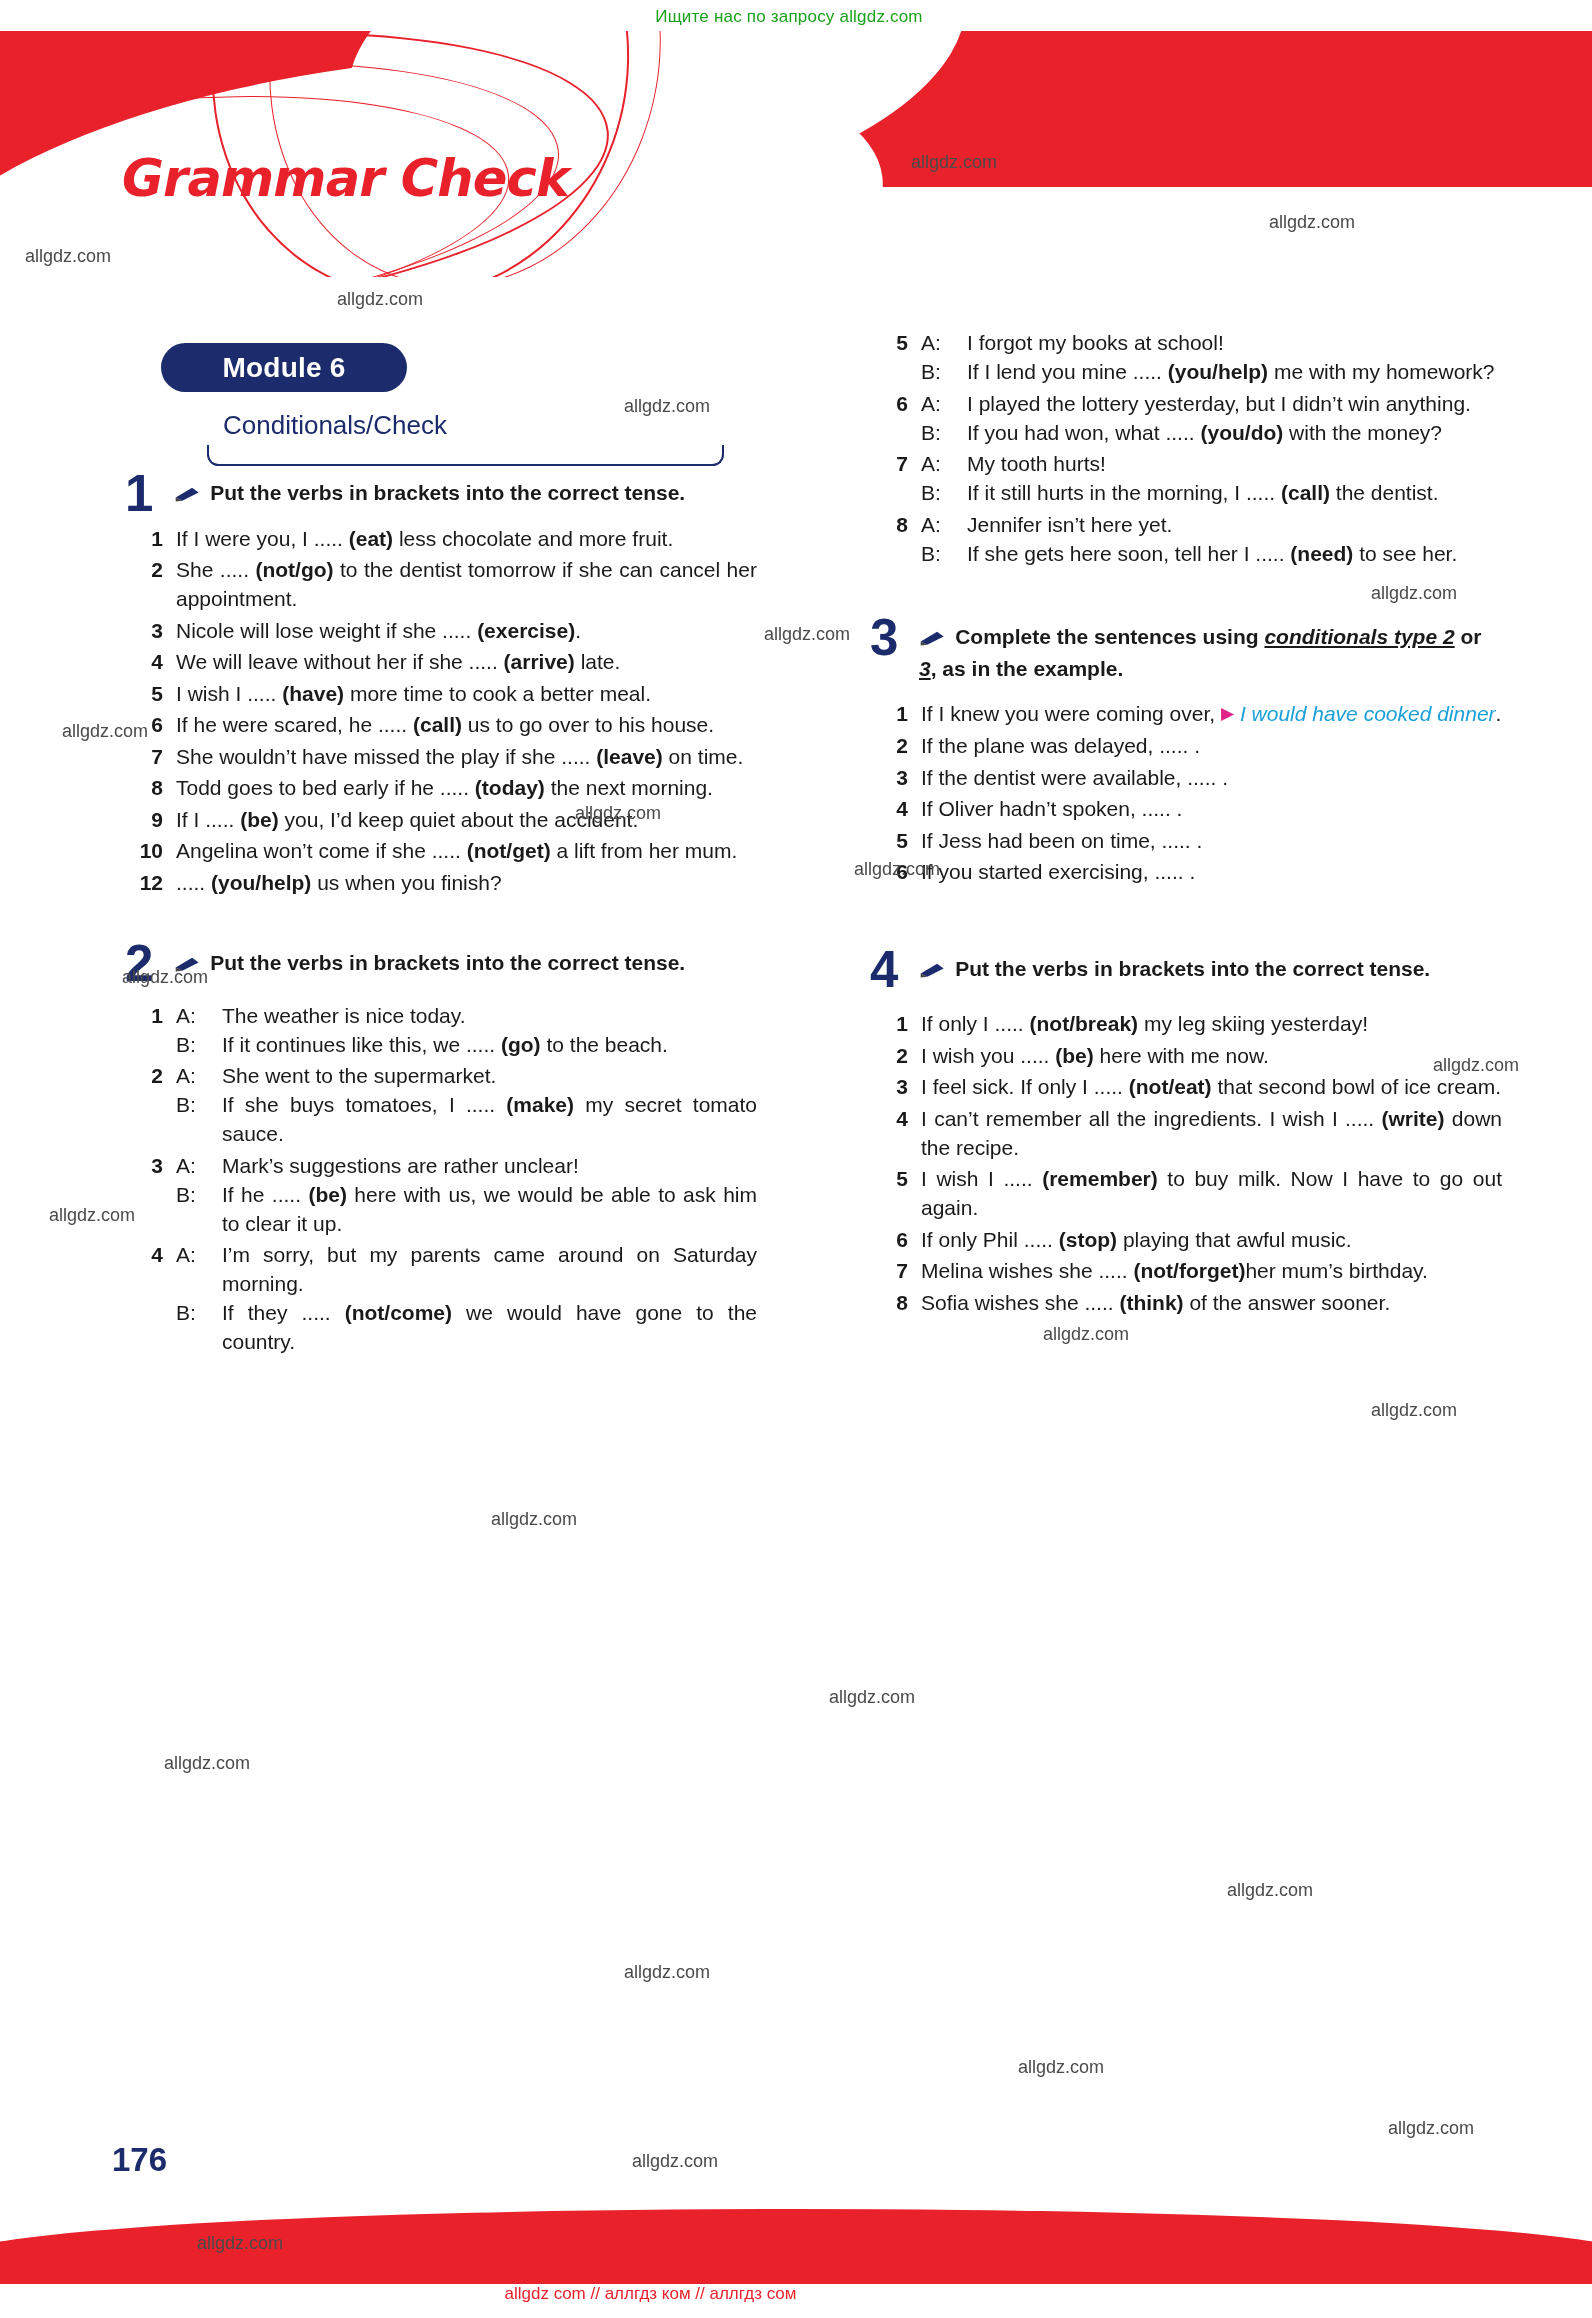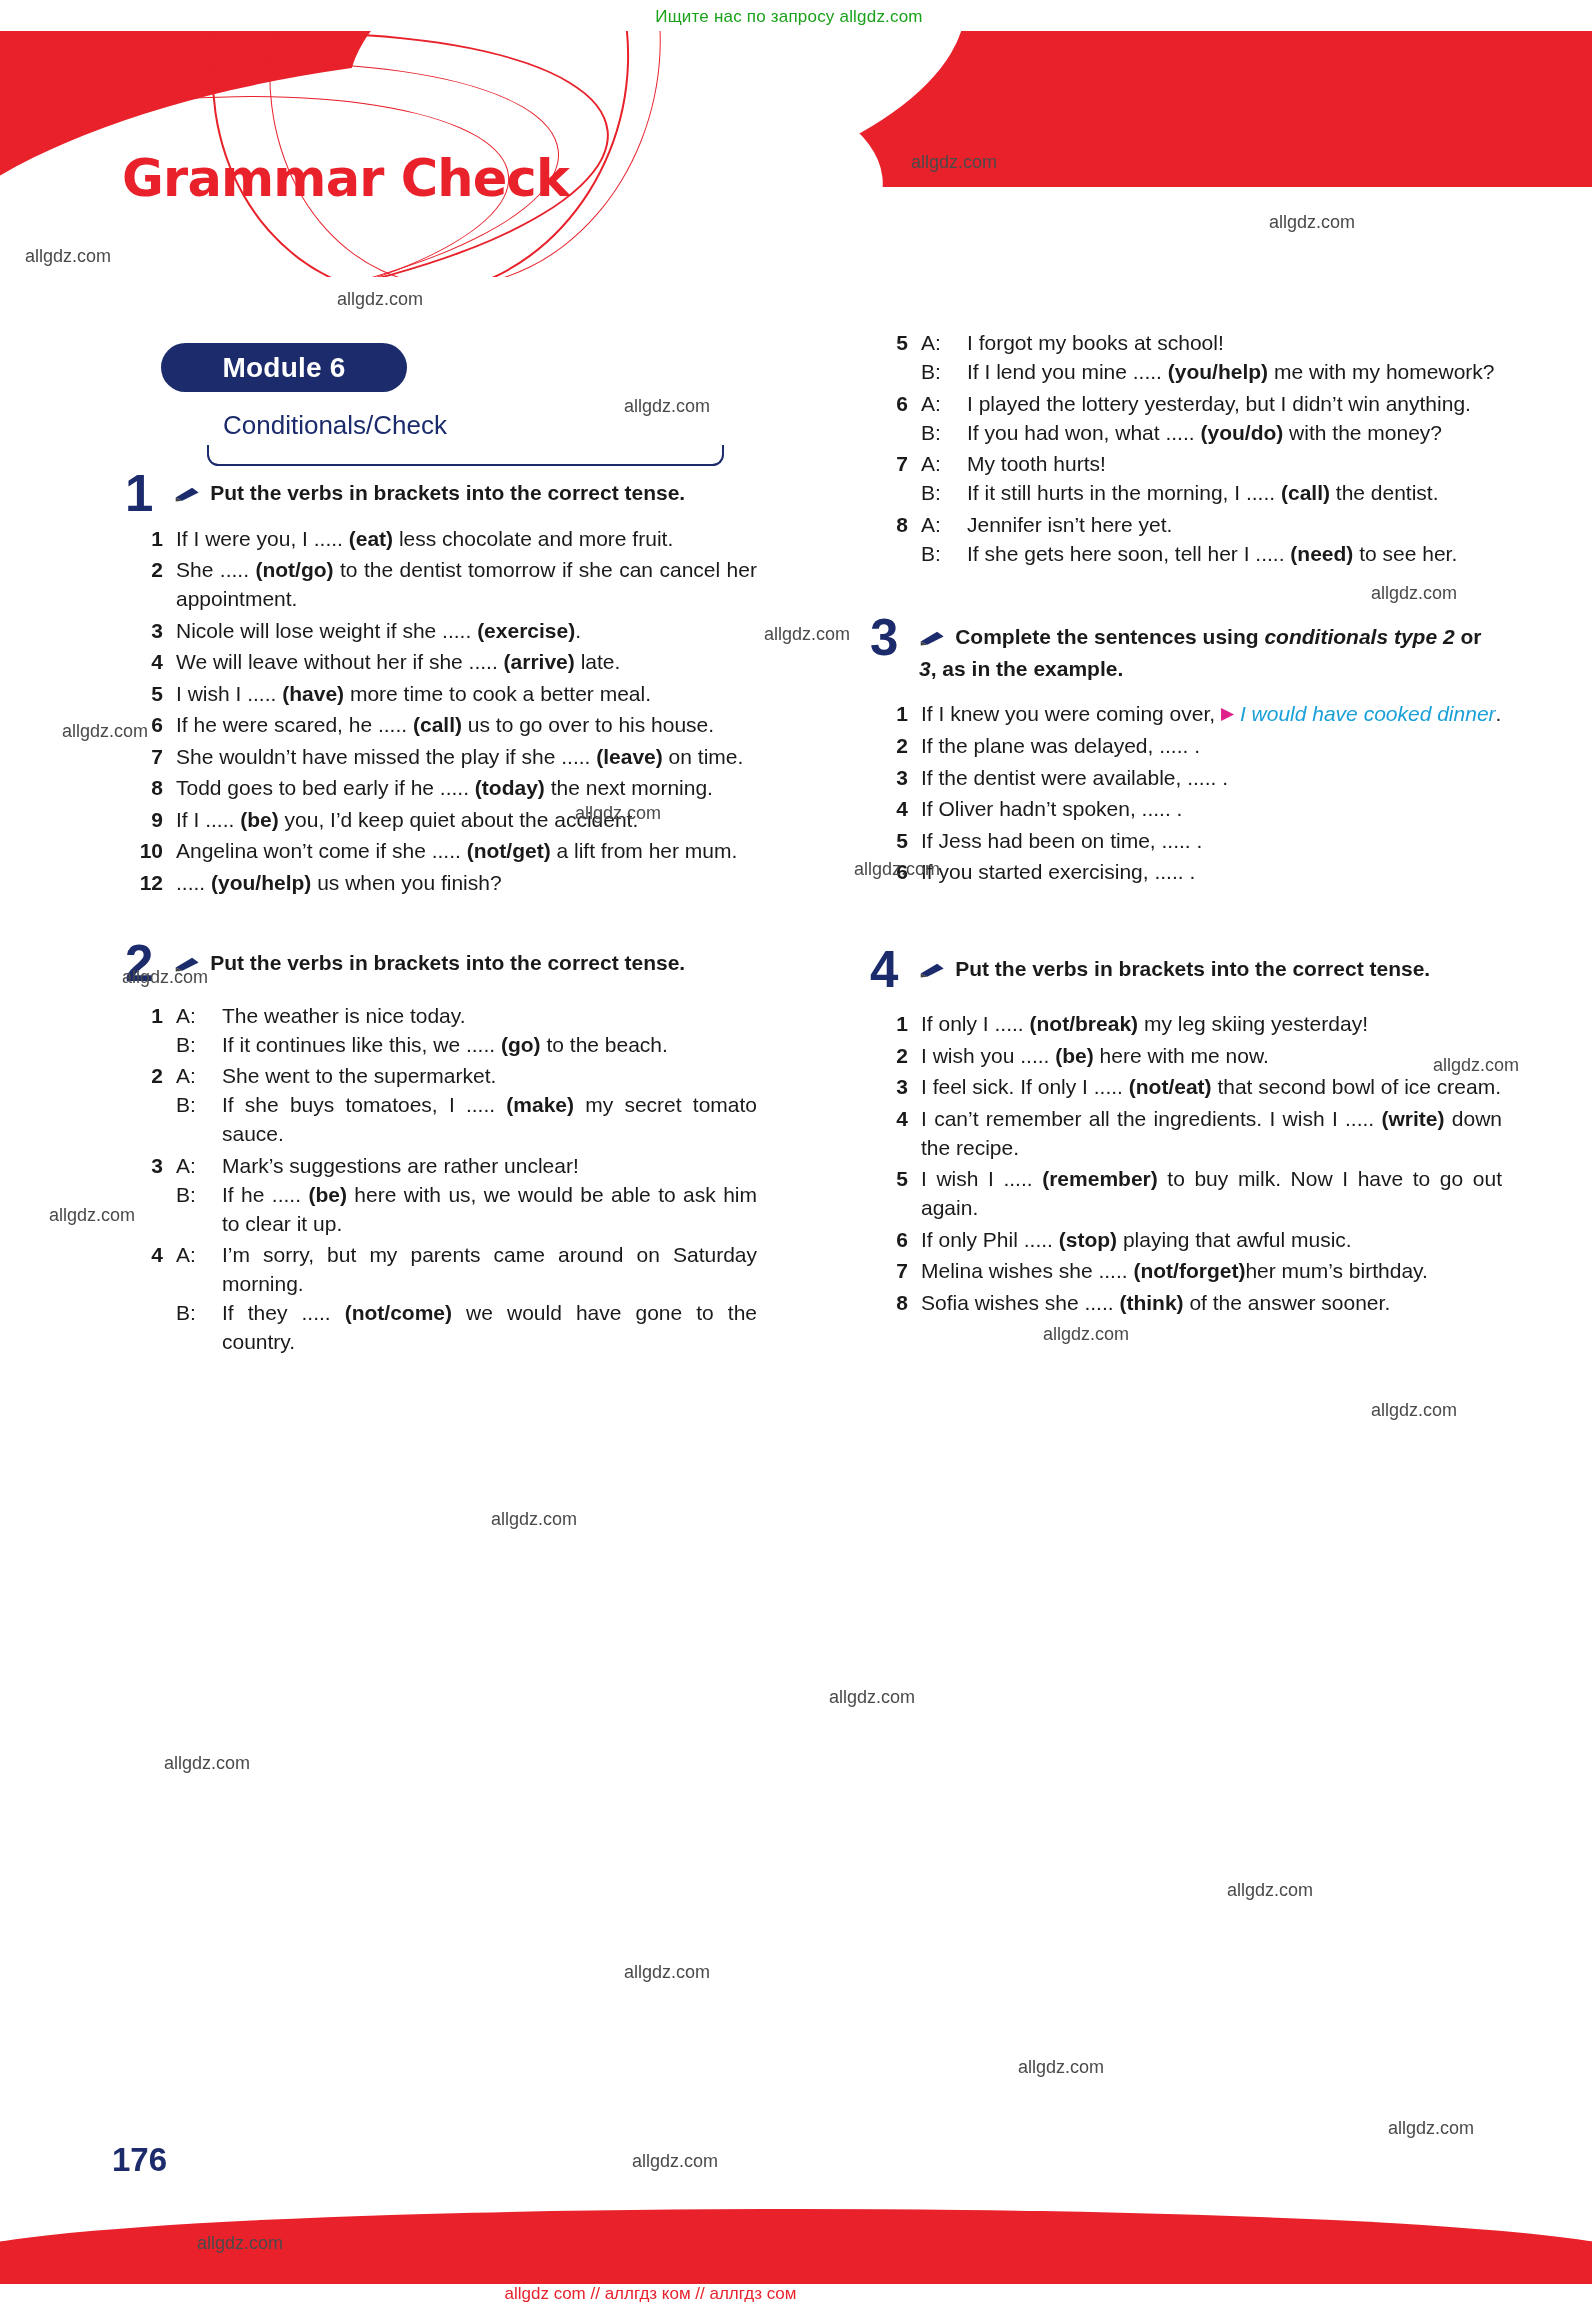--- a/index.html
+++ b/index.html
@@ -76,20 +76,21 @@
   .arc.a3 { left: -230px; top: 71px; width: 739px; height: 222px; transform: rotate(-6deg); border-width: 1.6px;}
   .arc.a4 { left: 213px; top: -197px; width: 411px; height: 460px; transform: rotate(12deg); border-width: 2.5px; border-color: #e8212b;}
   .arc.a5 { left: 271px; top: -205px; width: 386px; height: 460px; transform: rotate(12deg); border-width: 1.6px;}
 
   .grammar-check {
     position: absolute;
     left: 122px;
     top: 149px;
     font-family: "DejaVu Sans", sans-serif;
     font-weight: bold;
+    font-style: italic;
     font-size: 51px;
     color: #e8212b;
     letter-spacing: -0.8px;
     white-space: nowrap;
   }
 
   
   .module-badge {
     position: absolute;
     left: 161px;
@@ -156,21 +157,21 @@
     font-size: 21px;
     font-weight: bold;
     line-height: 30px;
     padding-top: 3.3px;
   }
   .pen-icon {
     display: inline-block;
     vertical-align: -2.5px;
     margin-right: 8.2px;
   }
-  .ex-head .ital { font-style: italic; font-weight: bold; }
+  .ex-head .ital { font-style: italic; font-weight: bold; text-decoration: underline; }
 
   ol.items {
     list-style: none;
     margin: 13px 0 0 0;
     padding: 0;
     font-size: 21px;
     line-height: 29px;
   }
   ol.items > li {
     position: relative;

